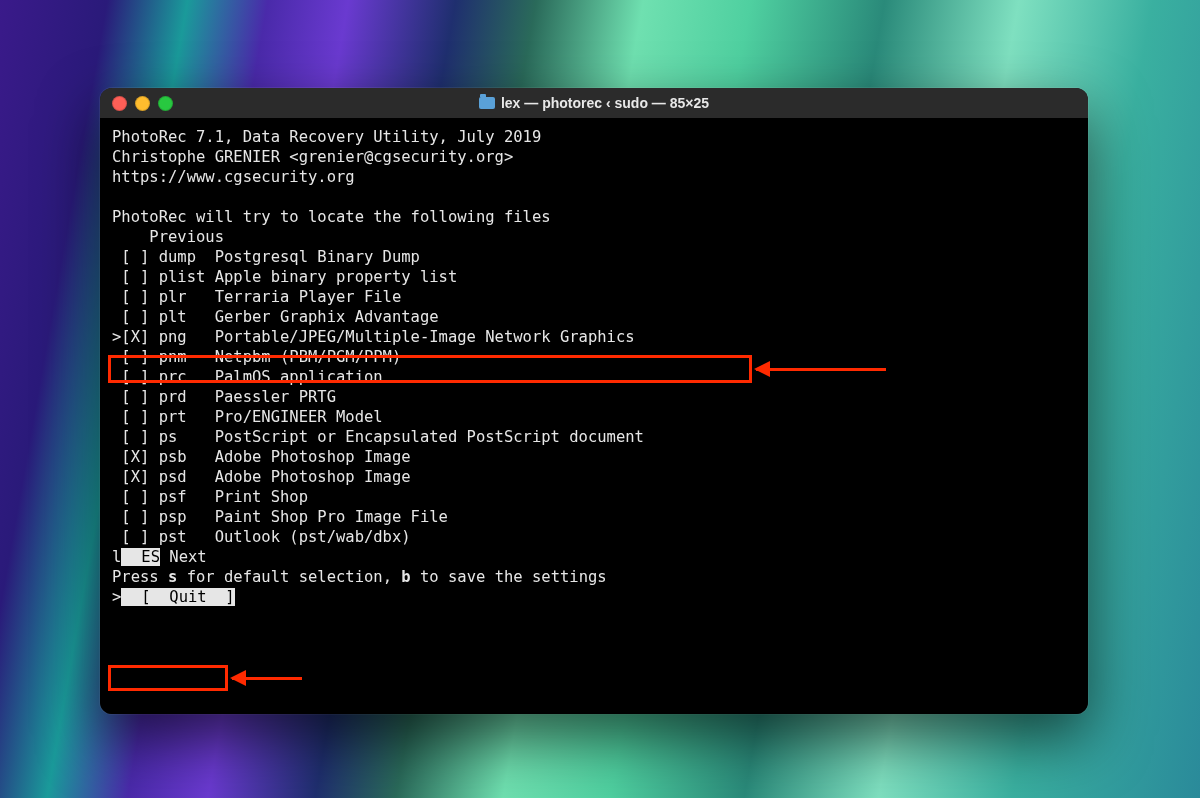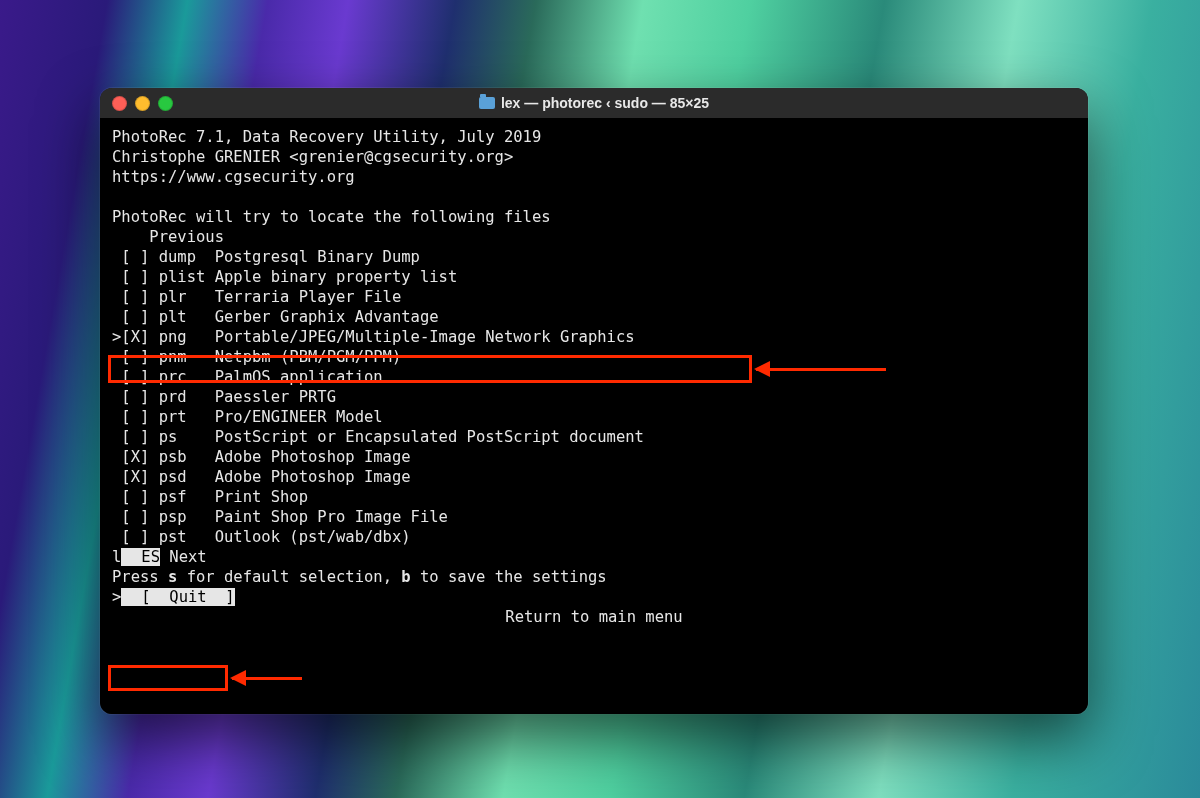--- a/index.html
+++ b/index.html
@@ -190,21 +190,21 @@
  [ ] prt   Pro/ENGINEER Model
  [ ] ps    PostScript or Encapsulated PostScript document
  [X] psb   Adobe Photoshop Image
  [X] psd   Adobe Photoshop Image
  [ ] psf   Print Shop
  [ ] psp   Paint Shop Pro Image File
  [ ] pst   Outlook (pst/wab/dbx)
 l<span class="inv">ES</span> Next
 Press <span class="bold">s</span> for default selection, <span class="bold">b</span> to save the settings
 &gt;<span class="inv">[  Quit  ]</span>
-<span class="center-line">Return to main menu</span></pre>
+</pre>
   </div>
 
 </div>
 
 <div class="anno box" style="left:108px; top:355px; width:644px; height:28px;"></div>
 <div class="anno arrow" style="left:756px; top:368px; width:130px;"></div>
 
 <div class="anno box" style="left:108px; top:665px; width:120px; height:26px;"></div>
 <div class="anno arrow" style="left:232px; top:677px; width:70px;"></div>
 

